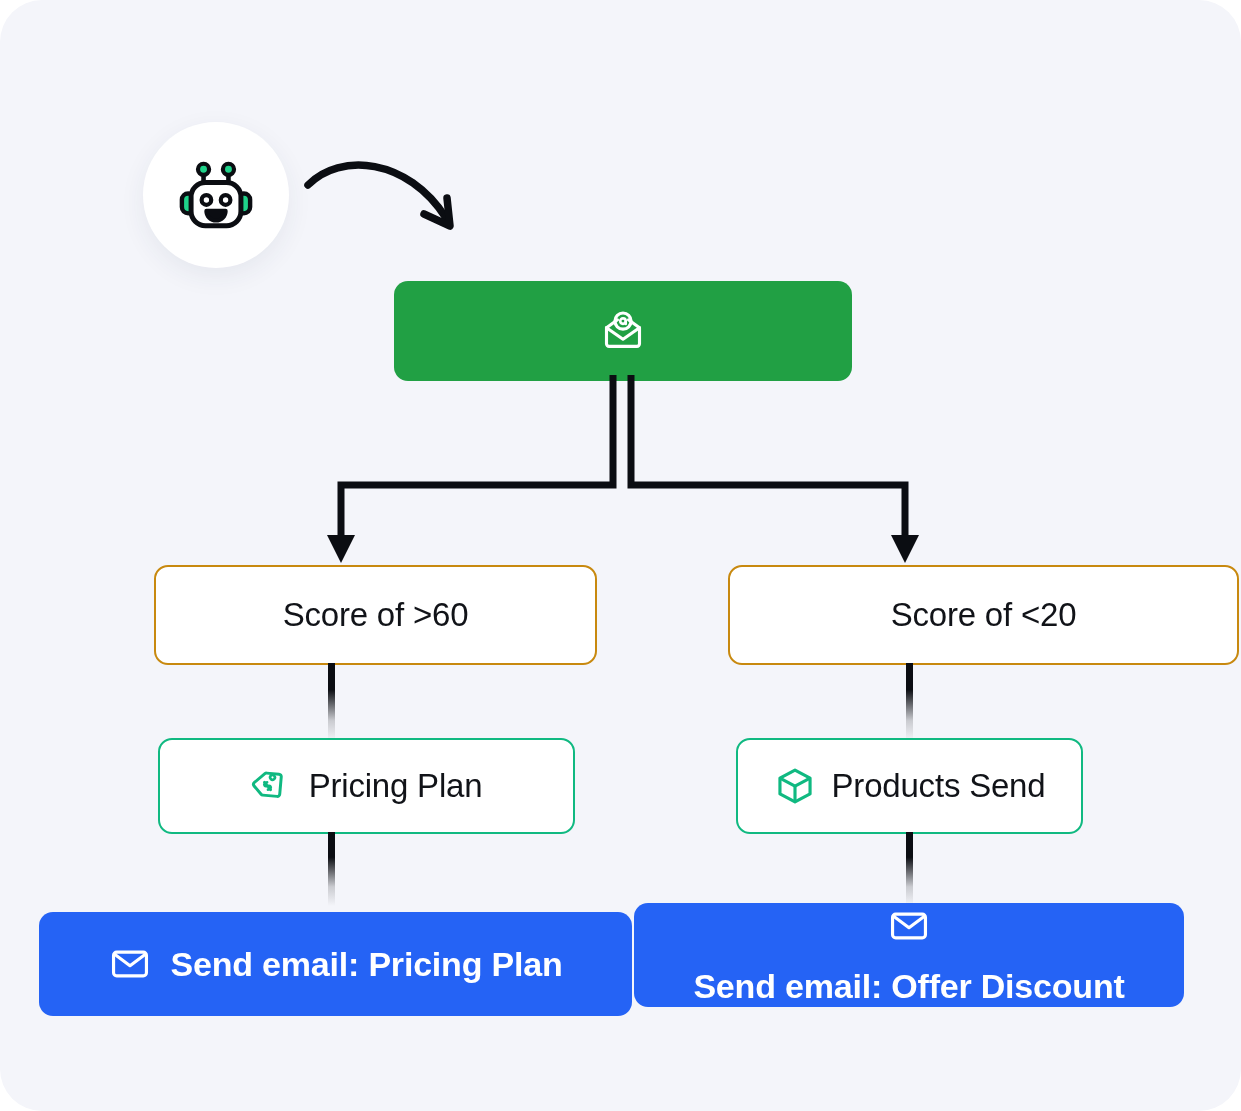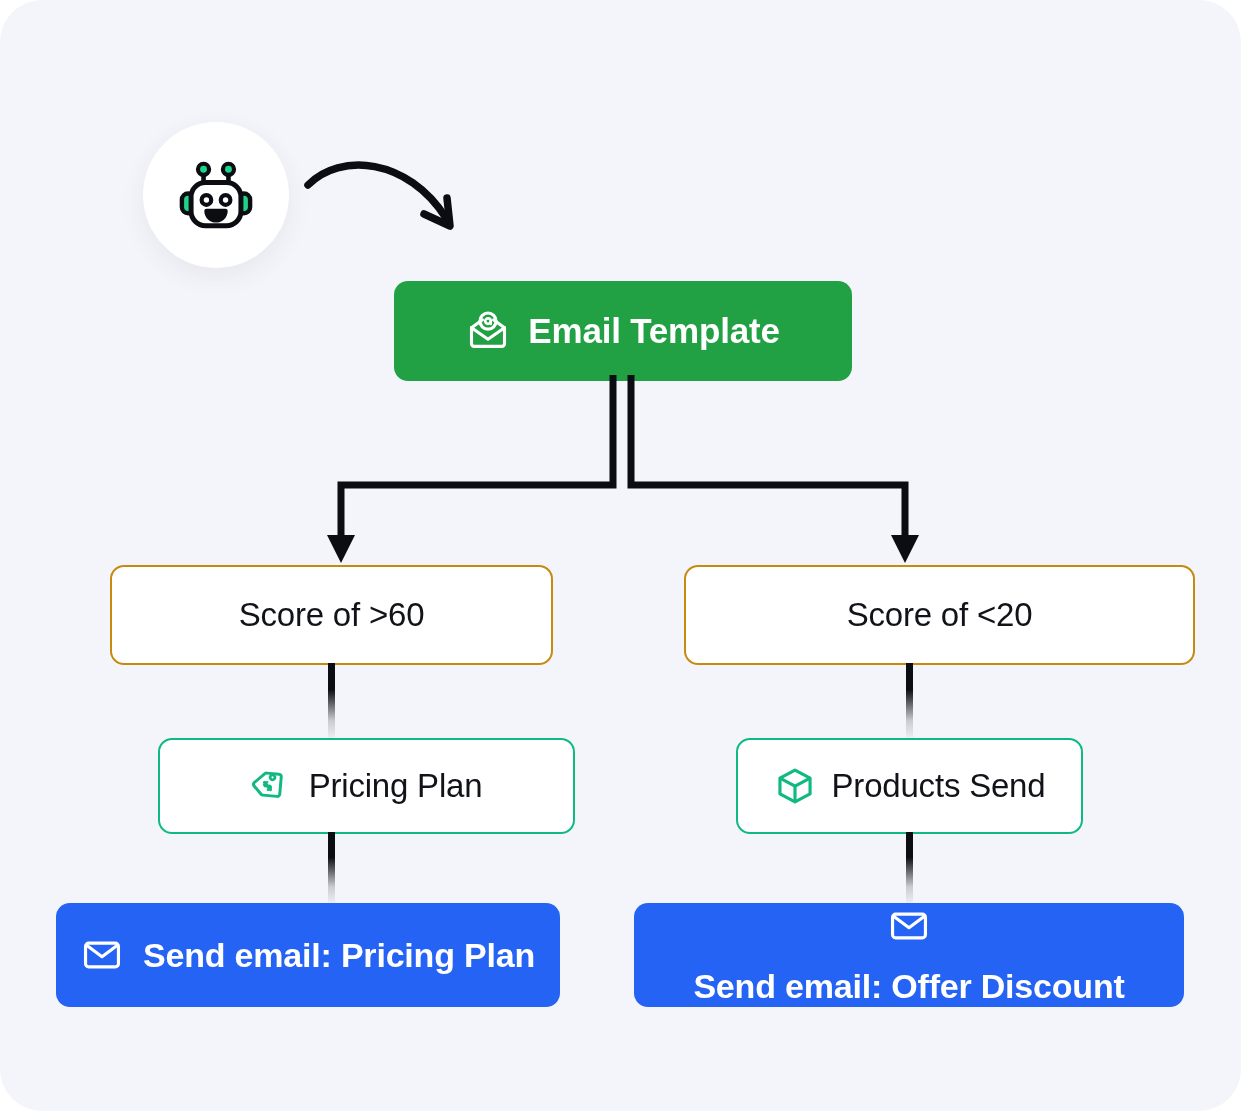--- a/index.html
+++ b/index.html
@@ -83,20 +83,21 @@
     letter-spacing: -0.2px;
   }
 
   
   .node-condition {
     top: 565px;
     height: 100px;
     background: #ffffff;
     border: 2.5px solid #C8890F;
     border-radius: 14px;
+    margin-left: 44px;
   }
   .node-condition .node-label {
     color: #111318;
     font-size: 33px;
     font-weight: 400;
     letter-spacing: -0.2px;
   }
   #node-score-high { left: 110px; width: 443px; }
   #node-score-low  { left: 684px; width: 511px; }
 
@@ -125,21 +126,21 @@
     background: #2563F5;
     border-radius: 14px;
     gap: 20px;
   }
   .node-action .node-label {
     color: #ffffff;
     font-size: 34px;
     font-weight: 600;
     letter-spacing: -0.2px;
   }
-  #node-send-pricing  { left: 56px;  width: 504px; }
+  #node-send-pricing  { left: 39px;  width: 593px; margin-top: 9px; }
   #node-send-discount { left: 634px; width: 550px; flex-direction: column; }
 
   
   #connector-branching {
     position: absolute;
     left: 300px;
     top: 375px;
     width: 640px;
     height: 200px;
   }
@@ -192,21 +193,20 @@
     <span class="node-icon">
       <svg width="44" height="44" viewBox="0 0 24 24" fill="none">
         <path d="M3 10.2 L12 16.5 L21 10.2" stroke="#FFFFFF" stroke-width="1.7" stroke-linecap="round" stroke-linejoin="round"></path>
         <path d="M3 10.2 V19 A1.4 1.4 0 0 0 4.4 20.4 H19.6 A1.4 1.4 0 0 0 21 19 V10.2 L15 5.9" stroke="#FFFFFF" stroke-width="1.7" stroke-linecap="round" stroke-linejoin="round"></path>
         <path d="M9 5.9 L3 10.2" stroke="#FFFFFF" stroke-width="1.7" stroke-linecap="round" stroke-linejoin="round"></path>
         <circle cx="12" cy="6.6" r="4.4" stroke="#FFFFFF" stroke-width="1.7"></circle>
         <circle cx="12" cy="6.6" r="1.5" stroke="#FFFFFF" stroke-width="1.4"></circle>
         <path d="M13.5 6.6 V8.2" stroke="#FFFFFF" stroke-width="1.4" stroke-linecap="round"></path>
       </svg>
     </span>
-    <span class="node-label">Email Template</span>
   </div>
 
   <span id="connector-branching">
     <svg width="640" height="200" viewBox="0 0 640 200" fill="none">
 
       <path d="M313 0 V110 H41 V162" stroke="#0B0D12" stroke-width="7" fill="none"></path>
       <path d="M27 160 L41 188 L55 160 Z" fill="#0B0D12"></path>
 
       <path d="M331 0 V110 H605 V162" stroke="#0B0D12" stroke-width="7" fill="none"></path>
       <path d="M591 160 L605 188 L619 160 Z" fill="#0B0D12"></path>

